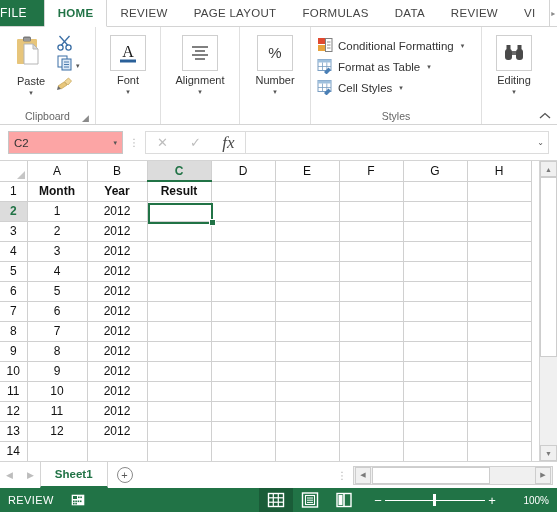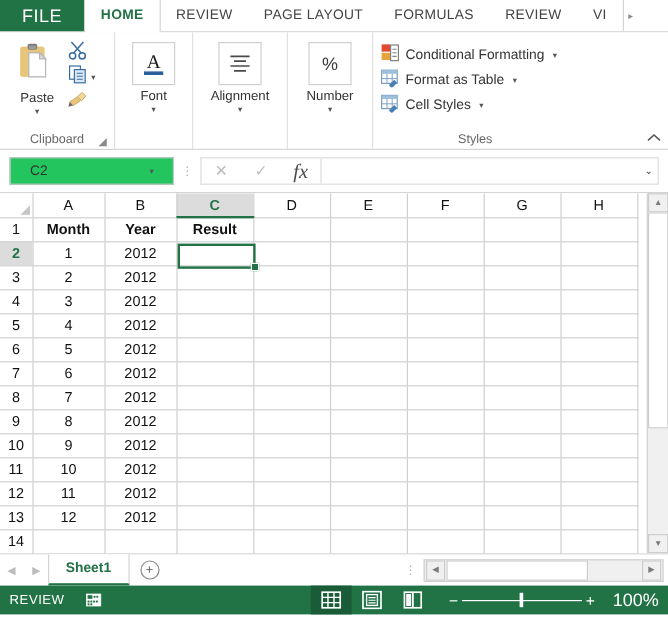--- a/index.html
+++ b/index.html
@@ -12,22 +12,22 @@
   #app{position:relative;width:557px;height:520px;}
 
   
   .tabstrip{
     position:relative;height:26px;background:#ffffff;
     border-bottom:1px solid #d4d4d4;
     display:flex;align-items:stretch;
   }
   .tab-file{
     width:70px;background:#217346;color:#ffffff;
-    display:flex;align-items:center;justify-content:center;
-    font-size:15px;letter-spacing:.4px;
+    display:flex;align-items:center;justify-content:flex-start;
+    font-size:12px;letter-spacing:.4px;
   }
   .tab{
     padding:0 13px;display:flex;align-items:center;
     font-size:11.5px;color:#444444;letter-spacing:.3px;
     white-space:nowrap;
   }
   .tab.active{
     color:#217346;background:#ffffff;
     border-left:1px solid #d4d4d4;border-right:1px solid #d4d4d4;
     border-bottom:1px solid #ffffff;
@@ -96,22 +96,22 @@
     position:absolute;right:6px;bottom:2px;
     font-size:10px;color:#555;line-height:10px;
   }
 
   
   .formulabar{
     height:35px;background:#ffffff;display:flex;align-items:center;
     padding:0 8px;border-bottom:1px solid #d4d4d4;gap:0;
   }
   .namebox{
-    width:103px;height:21px;border:1px solid #c6c6c6;background:#22c55e;
-    display:flex;align-items:center;padding:0 16px;
+    width:103px;height:21px;border:1px solid #c6c6c6;background:#fca5a5;
+    display:flex;align-items:center;padding:0 5px;
     font-size:11.5px;color:#333;
   }
   .namebox .nb-val{flex:1;}
   .namebox .nb-caret{font-size:7px;color:#555;}
   .fb-dots{width:22px;text-align:center;color:#b0b0b0;font-size:10px;letter-spacing:0;}
   .fb-btns{
     display:flex;align-items:center;height:21px;
     border:1px solid #dcdcdc;border-right:none;background:#fff;
   }
   .fb-btn{width:33px;text-align:center;font-size:13px;color:#bdbdbd;}
@@ -240,21 +240,21 @@
   .view-btn.active{background:#1a5c38;}
   .zoomctl{display:flex;align-items:center;gap:0;margin-left:10px;}
   .zsign{font-size:13px;color:#fff;width:14px;text-align:center;}
   .ztrack{
     width:100px;height:24px;position:relative;display:flex;align-items:center;
   }
   .zline{height:1px;background:#ffffff;width:100%;}
   .zthumb{
     position:absolute;left:48px;width:3px;height:12px;background:#ffffff;
   }
-  .zpct{width:42px;text-align:right;font-size:15px;margin-left:8px;}
+  .zpct{width:42px;text-align:right;font-size:10px;margin-left:8px;}
 </style>
 </head>
 <body>
 
 <div id="app">
 
   <div class="tabstrip">
     <div class="tab-file">
       <span>FILE</span>
     </div>
@@ -262,20 +262,23 @@
       <span>HOME</span>
     </div>
     <div class="tab">
       <span>REVIEW</span>
     </div>
     <div class="tab">
       <span>PAGE LAYOUT</span>
     </div>
     <div class="tab">
       <span>FORMULAS</span>
+    </div>
+    <div class="tab">
+      <span>DATA</span>
     </div>
     <div class="tab">
       <span>REVIEW</span>
     </div>
     <div class="tab">
       <span>VI</span>
     </div>
     <div class="tab-overflow">
       <span>▸</span>
     </div>
@@ -436,20 +439,38 @@
             <span class="style-caret">▾</span>
           </div>
         </div>
       </div>
       <div class="group-label">
         <span>Styles</span>
       </div>
     </div>
 
 
+    <div class="group">
+      <div class="group-body">
+        <div class="bigbtn" style="width:52px">
+          <div class="box">
+            <svg width="22" height="22" viewBox="0 0 22 22">
+              <rect x="2" y="7" width="7" height="11" rx="3" fill="#4a4a4a"></rect>
+              <rect x="13" y="7" width="7" height="11" rx="3" fill="#4a4a4a"></rect>
+              <rect x="3.5" y="3" width="4" height="5" fill="#4a4a4a"></rect>
+              <rect x="14.5" y="3" width="4" height="5" fill="#4a4a4a"></rect>
+              <rect x="9" y="9" width="4" height="4" fill="#6a6a6a"></rect>
+            </svg>
+          </div>
+          <div class="lab">Editing</div>
+          <span class="caret">▾</span>
+        </div>
+      </div>
+      <div class="group-label">&nbsp;</div>
+    </div>
 
     <span class="collapse-arrow">
       <svg width="12" height="8" viewBox="0 0 12 8">
           <path d="M1 6 L6 1.5 L11 6" fill="none" stroke="#555" stroke-width="1.3"></path>
         </svg>
     </span>
   </div>
 
   <div class="formulabar">
     <div class="namebox">

